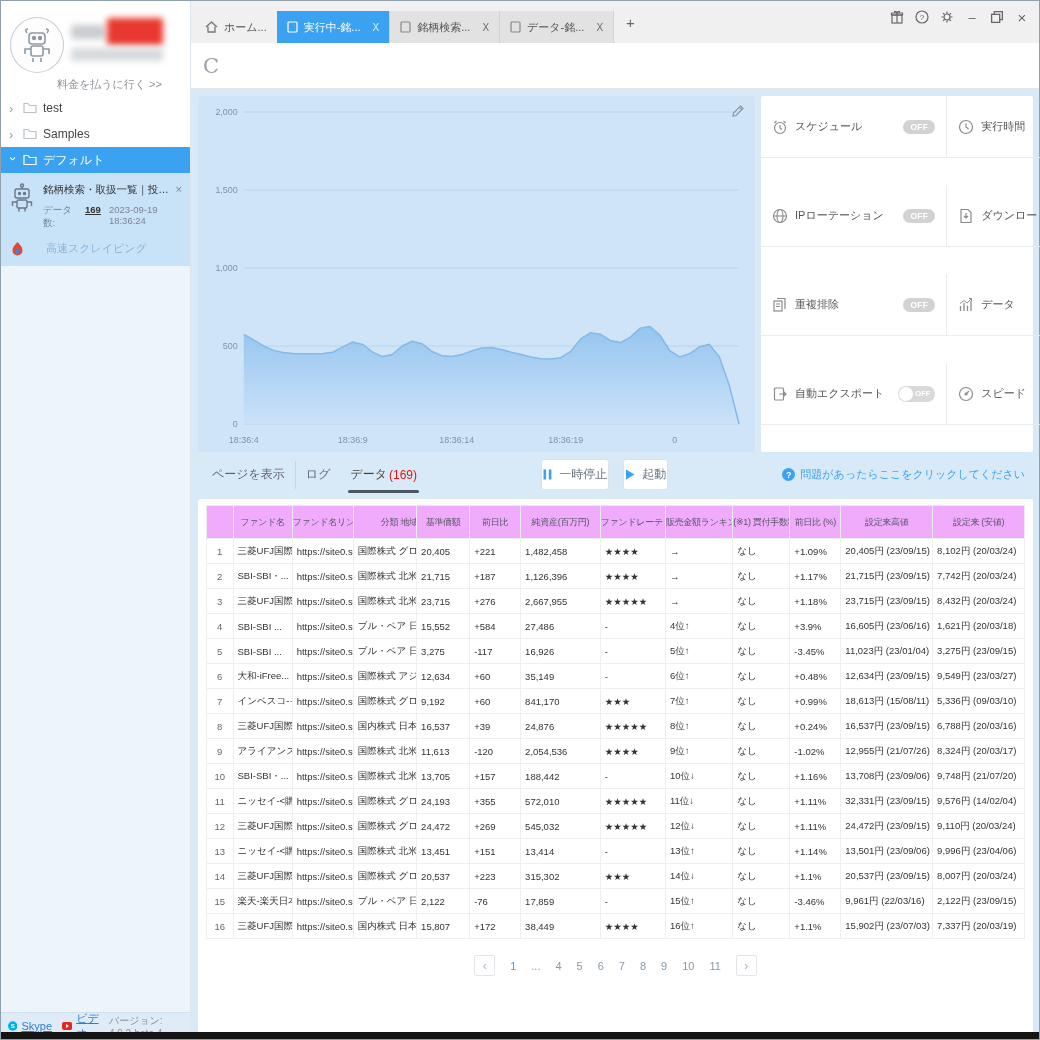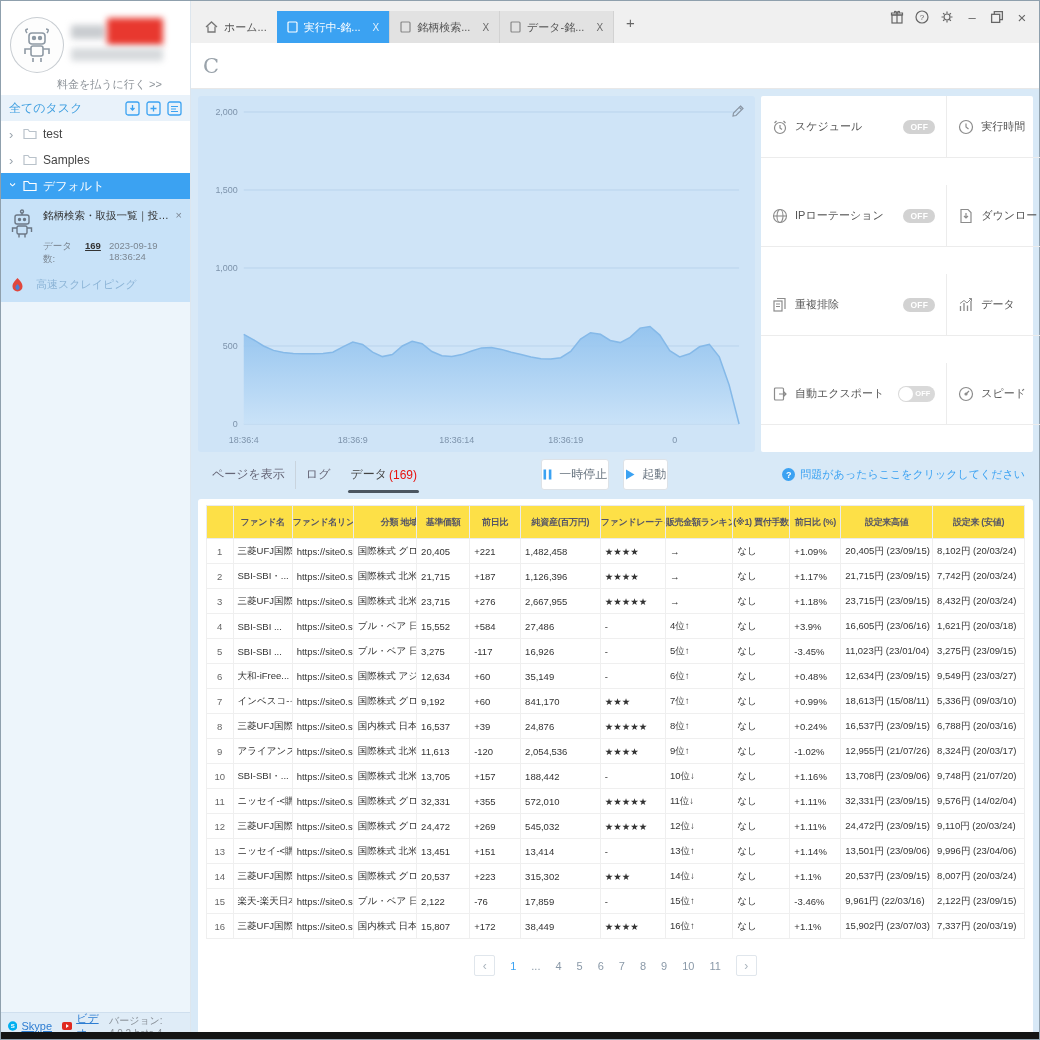--- a/index.html
+++ b/index.html
@@ -23,23 +23,23 @@
   .tree-item { height:26px; display:flex; align-items:center; gap:6px; padding:0 8px; font-size:12px; color:#444; background:#fff; cursor:default; }
   .tree-item .caret { color:#9aa4ad; font-size:13px; width:8px; display:inline-block; }
   .tree-item.selected { background:#3ba2f2; color:#fff; }
   .tree-item.selected .caret { color:#fff; transform:rotate(90deg); }
   .task-card { background:#c8e2f8; padding:10px 8px; }
   .tc-top { display:flex; gap:8px; }
   .tc-body { flex:1; min-width:0; }
   .tc-title-row { display:flex; align-items:flex-start; gap:4px; }
   .tc-title { flex:1; font-size:10.5px; color:#333; line-height:1.25; overflow:hidden; white-space:nowrap; text-overflow:ellipsis; }
   .tc-close { color:#7d8894; font-size:11px; }
-  .tc-meta { display:flex; gap:8px; margin-top:18px; font-size:9.5px; color:#7b8691; align-items:baseline; }
+  .tc-meta { display:flex; gap:8px; margin-top:8px; font-size:9.5px; color:#7b8691; align-items:baseline; }
   .tc-count { color:#333; font-weight:bold; text-decoration:underline; }
-  .tc-mode { display:flex; align-items:center; gap:12px; margin-top:11px; margin-left:2px; font-size:11px; color:#8cb4d6; }
+  .tc-mode { display:flex; align-items:center; gap:22px; margin-top:11px; margin-left:2px; font-size:11px; color:#8cb4d6; }
   .sidebar-rest { flex:1; background:#edf5fb; }
   .sidebar-footer { height:27px; background:#dfecf7; border-top:1px solid #cfdfee; display:flex; align-items:center; gap:4px; padding:0 7px; font-size:11px; }
   .sf-link { color:#2d7dd2; text-decoration:underline; margin-right:6px; }
   .sf-version { margin-left:auto; color:#8a9199; font-size:10px; }
 
   
   .main { flex:1; display:flex; flex-direction:column; min-width:0; }
   .titlebar { height:42px; background:#f0f0f0; display:flex; align-items:flex-end; padding-left:4px; position:relative; }
   .tab { height:32px; display:flex; align-items:center; gap:6px; padding:0 10px; background:#e2e2e2; border-right:1px solid #d2d2d2; font-size:11px; color:#555; }
   .tab.home-tab { background:transparent; border-right:none; }
@@ -86,21 +86,21 @@
   .vtab.active::after { content:""; position:absolute; left:8px; right:8px; bottom:-4px; height:3px; background:#4a5560; border-radius:2px; }
   .vtab .count { color:#e8120e; }
   .run-buttons { margin-left:auto; display:flex; gap:14px; }
   .run-btn { height:31px; background:#fff; border:1px solid #dde2e7; border-radius:3px; display:flex; align-items:center; gap:7px; padding:0 1px; font-size:12px; color:#66727e; }
   .help-link { margin-left:auto; display:flex; align-items:center; gap:5px; color:#3ba2f2; font-size:11px; padding-right:4px; }
   .q-icon { width:13px; height:13px; border-radius:50%; background:#3ba2f2; color:#fff; font-size:9px; font-weight:bold; display:flex; align-items:center; justify-content:center; }
 
   
   .table-panel { flex:1; background:#fff; border-radius:3px; margin-top:2px; padding:6px 8px 0; display:flex; flex-direction:column; min-height:0; }
   table.data { border-collapse:collapse; table-layout:fixed; width:100%; }
-  table.data th { height:33px; font-weight:bold; font-size:9px; color:#556; background:#fde047; border:1px solid #e9ebee; white-space:nowrap; overflow:hidden; letter-spacing:-0.3px; }
+  table.data th { height:33px; font-weight:normal; font-size:9px; color:#556; background:#f0abfc; border:1px solid #e9ebee; white-space:nowrap; overflow:hidden; letter-spacing:-0.3px; }
   table.data td { height:25px; font-size:9.5px; color:#333; border:1px solid #efefef; padding:0 4px; white-space:nowrap; overflow:hidden; }
   table.data td.c-num { text-align:center; color:#666; }
   table.data th:nth-child(1){width:26px;}  table.data th:nth-child(2){width:58px;}
   table.data th:nth-child(3){width:60px;}  table.data th:nth-child(4){width:62px;padding-left:27px;}
   table.data th:nth-child(5){width:52px;}  table.data th:nth-child(6){width:50px;}
   table.data th:nth-child(7){width:78px;}  table.data th:nth-child(8){width:64px;}
   table.data th:nth-child(9){width:66px;}  table.data th:nth-child(10){width:56px;}
   table.data th:nth-child(11){width:50px;} table.data th:nth-child(12){width:90px;}
   table.data th:nth-child(13){width:90px;}
   .pagination { display:flex; align-items:center; justify-content:center; gap:15px; padding:16px 0 14px; }
@@ -131,37 +131,20 @@
               <path d="M21 31 v4"></path>
           </g>
         </svg>
       </div>
       <div class="blur-block bb1"></div>
       <div class="blur-block bb2"></div>
       <div class="blur-block bb3"></div>
       <div class="pay-link">料金を払うに行く &gt;&gt;</div>
     </div>
 
-    <div class="tasks-header">
-      <span class="t-label">全てのタスク</span>
-      <span class="t-icons">
-        <svg width="15" height="15" viewBox="0 0 15 15">
-            <rect x="1" y="1" width="13" height="13" rx="2" fill="none" stroke="#3ba2f2" stroke-width="1.3"></rect>
-            <path d="M7.5 4 v5 M5.5 7 l2 2 2-2" fill="none" stroke="#3ba2f2" stroke-width="1.3"></path>
-          </svg>
-        <svg width="15" height="15" viewBox="0 0 15 15">
-            <rect x="1" y="1" width="13" height="13" rx="2" fill="none" stroke="#3ba2f2" stroke-width="1.3"></rect>
-            <path d="M7.5 4.5 v6 M4.5 7.5 h6" stroke="#3ba2f2" stroke-width="1.3"></path>
-          </svg>
-        <svg width="15" height="15" viewBox="0 0 15 15">
-            <rect x="1" y="1" width="13" height="13" rx="2" fill="none" stroke="#3ba2f2" stroke-width="1.3"></rect>
-            <path d="M4 5.5 h7 M4 8 h5 M4 10.5 h7" stroke="#3ba2f2" stroke-width="1.1"></path>
-          </svg>
-      </span>
-    </div>
 
     <div class="tree-item">
       <span class="caret">›</span>
       <svg width="14" height="12" viewBox="0 0 14 12">
           <path d="M1 3 v7.5 h12 V3.5 H6.5 L5 1.5 H1z" fill="none" stroke="#b9c2ca" stroke-width="1.2"></path>
         </svg>
       <span>test</span>
     </div>
     <div class="tree-item">
       <span class="caret">›</span>
@@ -640,21 +623,21 @@
                 <td>なし</td>
                 <td>+1.16%</td>
                 <td>13,708円 (23/09/06)</td>
                 <td>9,748円 (21/07/20)</td>
               </tr>
               <tr>
                 <td class="c-num">11</td>
                 <td>ニッセイ-&lt;購入...</td>
                 <td>https://site0.sbisec...</td>
                 <td>国際株式 グローバル</td>
-                <td>32,331</td>
+                <td>24,193</td>
                 <td>+355</td>
                 <td>572,010</td>
                 <td>★★★★★</td>
                 <td>11位↓</td>
                 <td>なし</td>
                 <td>+1.11%</td>
                 <td>32,331円 (23/09/15)</td>
                 <td>9,576円 (14/02/04)</td>
               </tr>
               <tr>

